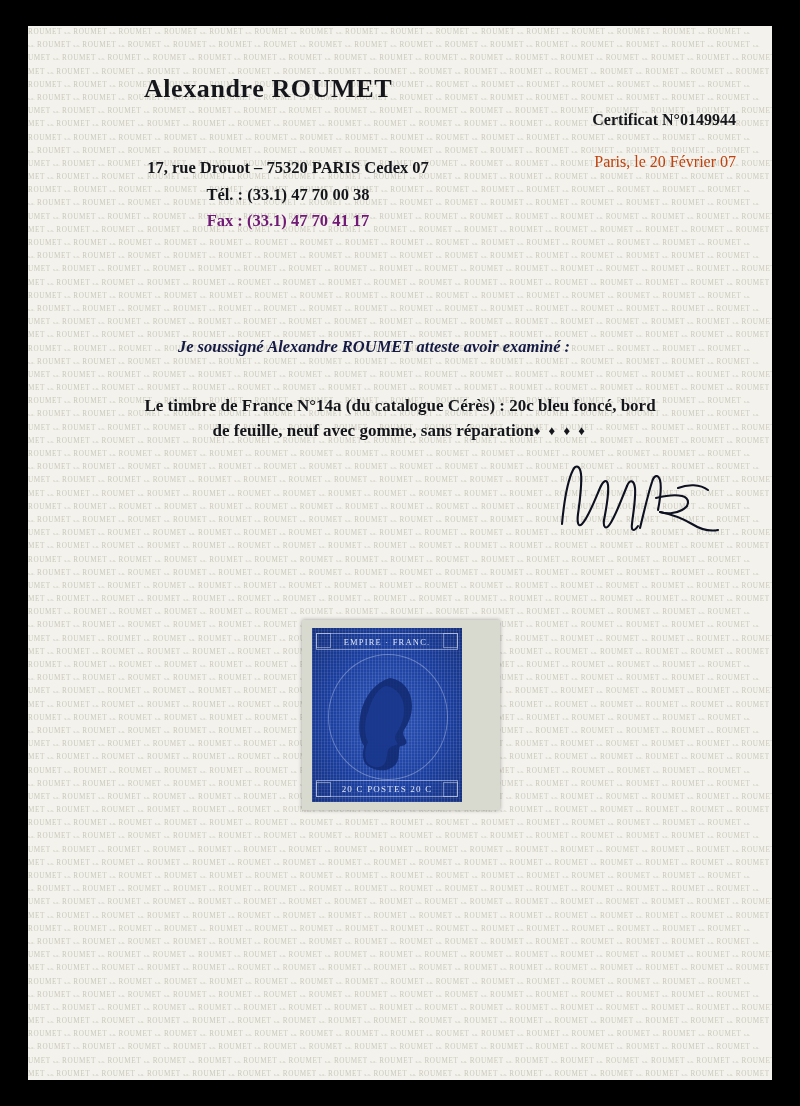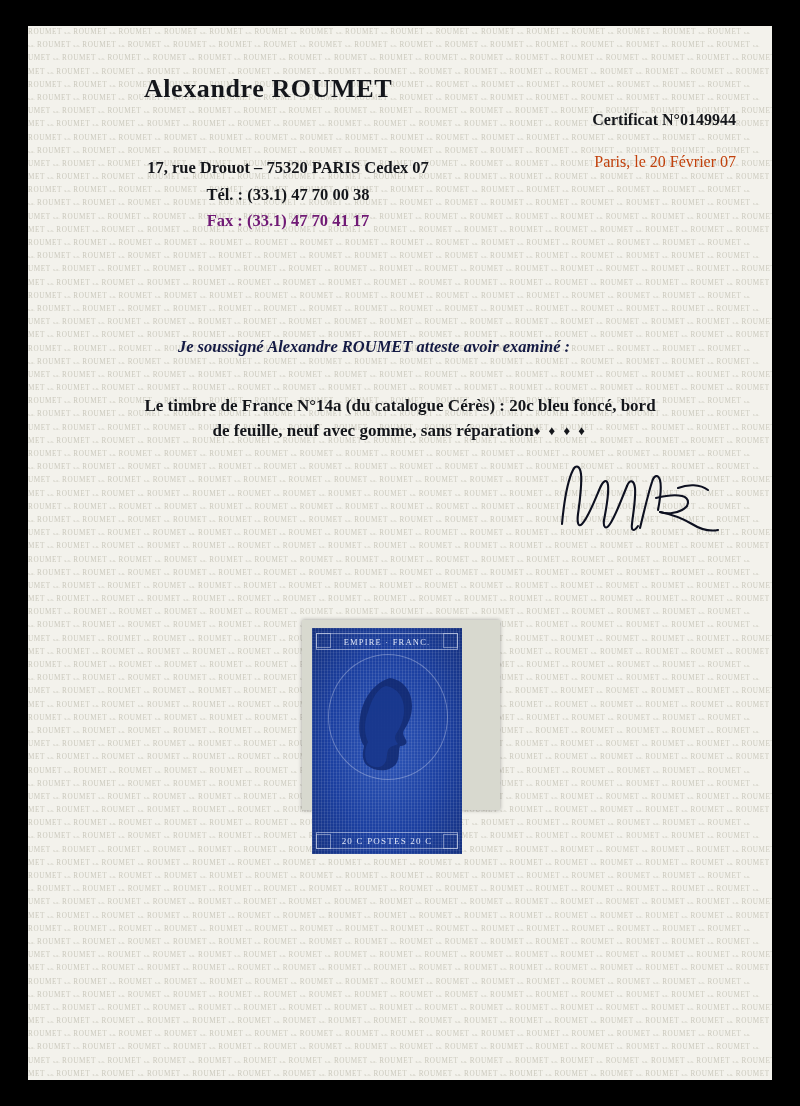--- a/index.html
+++ b/index.html
@@ -210,21 +210,21 @@
     width: 198px;
     height: 190px;
     background: #d8d9cf;
     box-shadow: 0 0 4px rgba(0,0,0,0.35);
   }
   .stamp-inner {
     position: absolute;
     left: 10px;
     top: 8px;
     width: 150px;
-    height: 226px;
+    height: 174px;
     background: #701a75;
     overflow: hidden;
   }
   .stamp-ground {
     position: absolute;
     left: 0; top: 0;
     width: 100%; height: 100%;
     background:
       repeating-linear-gradient(90deg, rgba(255,255,255,0.10) 0 1px, rgba(0,0,0,0) 1px 3px),
       repeating-linear-gradient(0deg, rgba(255,255,255,0.06) 0 1px, rgba(0,0,0,0) 1px 3px),

